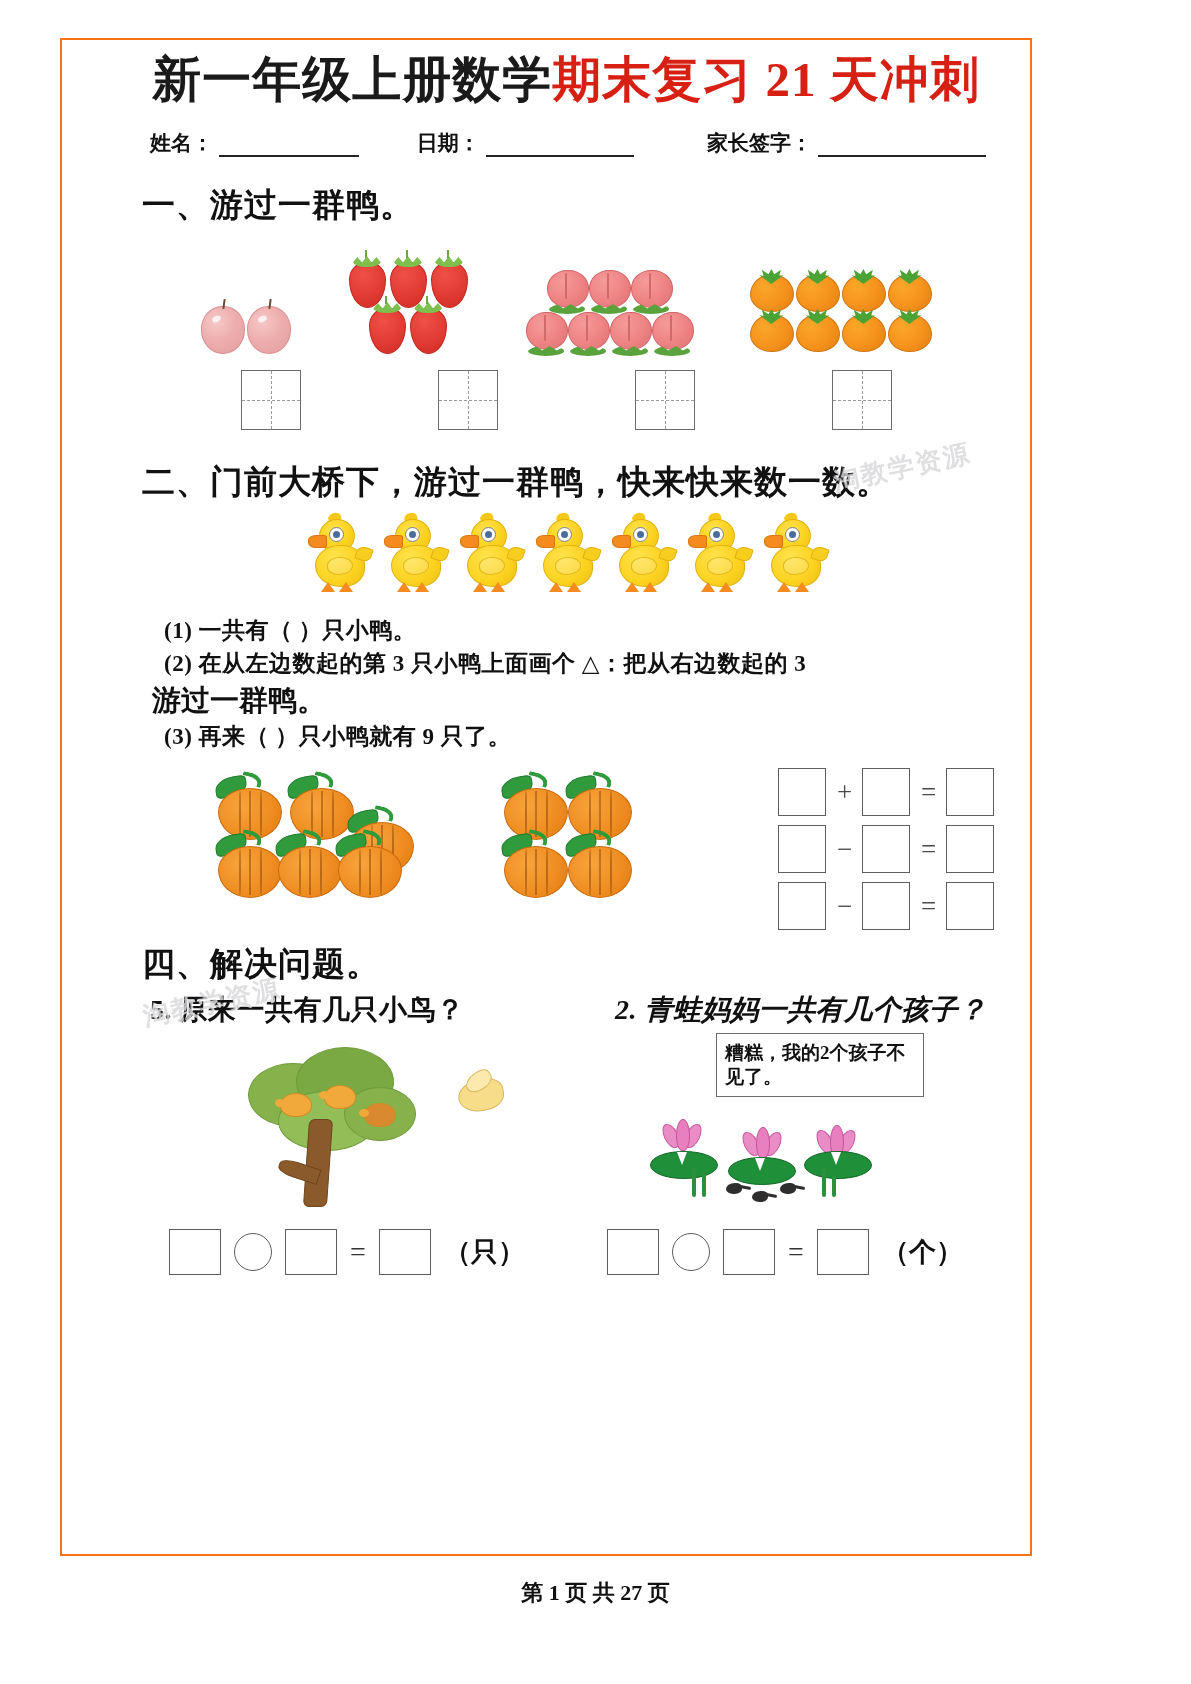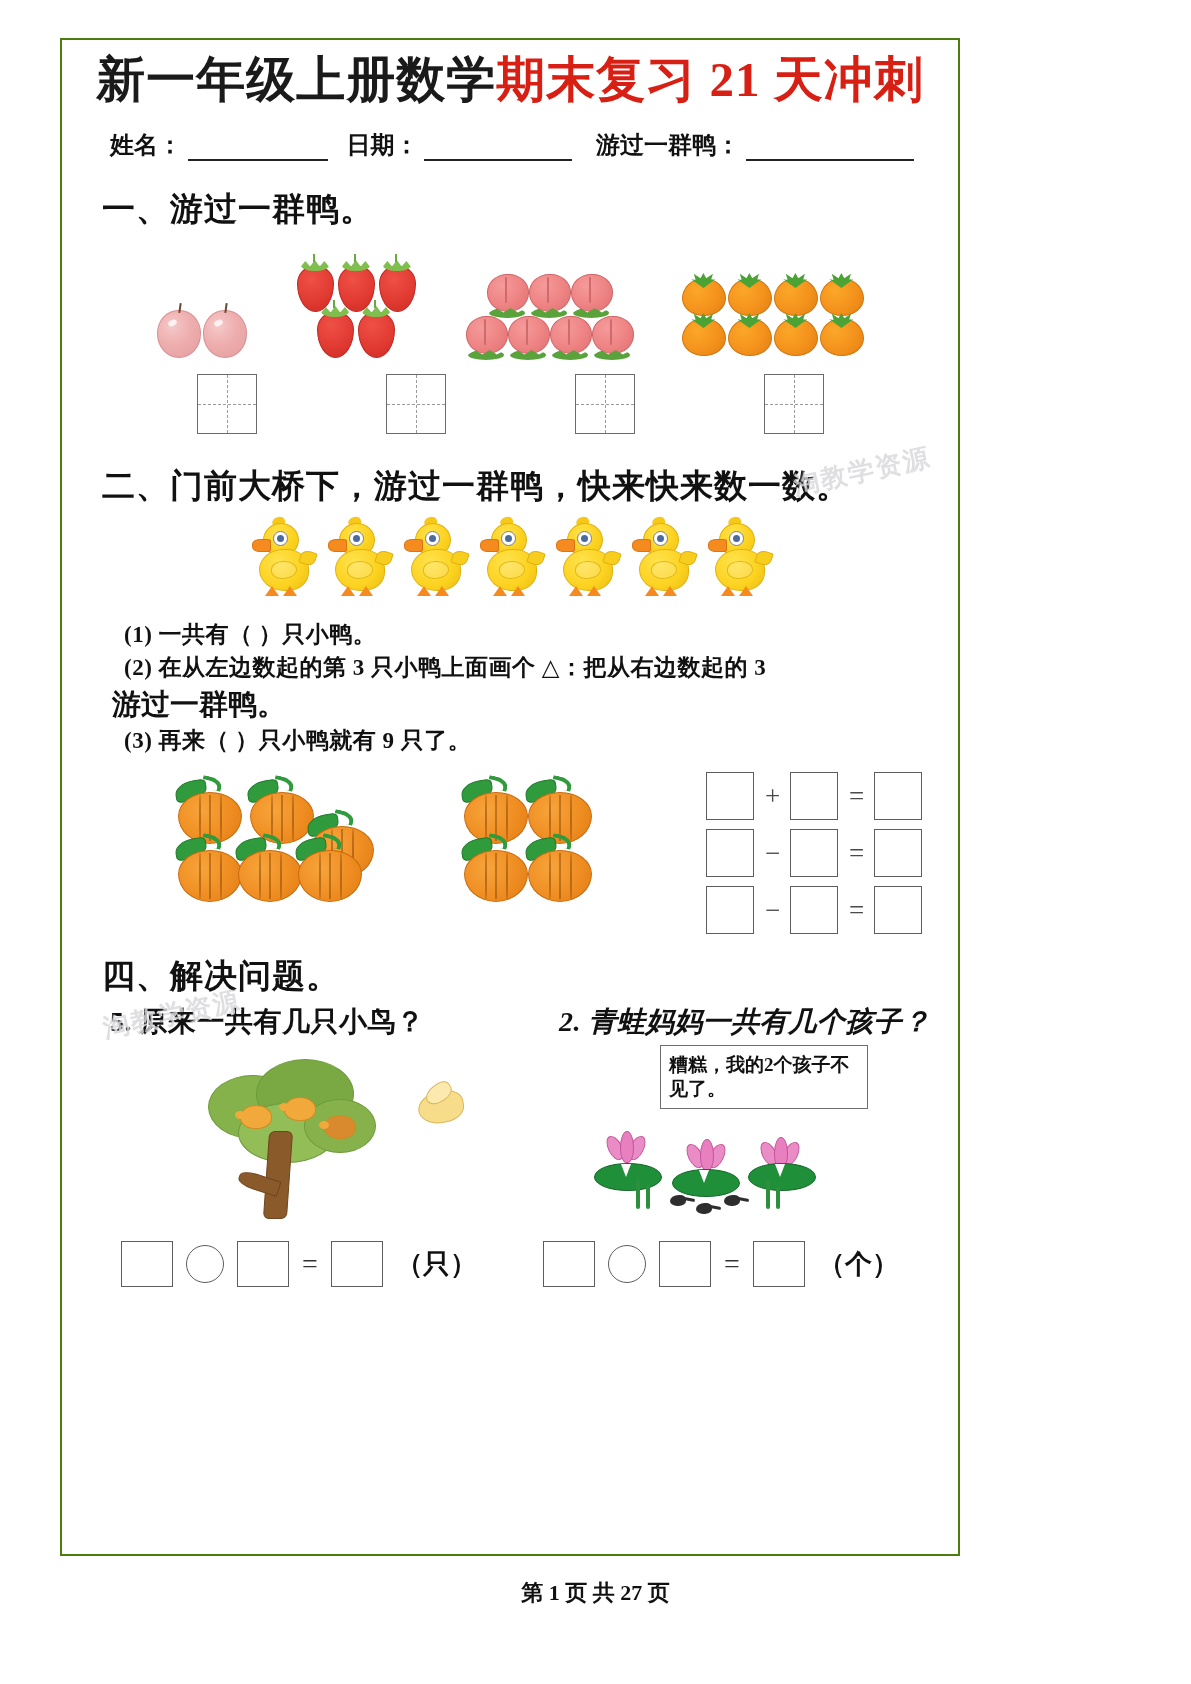--- a/index.html
+++ b/index.html
@@ -2,22 +2,22 @@
 <html><head>
 <meta charset="utf-8">
 <style>
   html,body{margin:0;padding:0;background:#ffffff;}
   body{
     width:1191px;height:1684px;
     font-family:"Liberation Serif","DejaVu Serif",serif;
     color:#111;position:relative;overflow:hidden;
   }
   .page{
-    position:absolute;left:60px;top:38px;width:900px;height:1518px;
-    border:2px solid #4d7c0f;background:#fff;box-sizing:border-box;
+    position:absolute;left:60px;top:38px;width:972px;height:1518px;
+    border:2px solid #f97316;background:#fff;box-sizing:border-box;padding-left:40px;
   }
   .inner{padding:14px 26px 0 26px;}
 
   
   .title-line{
     text-align:center;font-size:49px;line-height:1.08;font-weight:bold;
     letter-spacing:1px;white-space:nowrap;
   }
   .title-black{color:#1a1a1a;}
   .title-red{color:#d81f14;}
@@ -25,21 +25,21 @@
     text-align:center;font-size:38px;font-weight:bold;color:#1a1a1a;
     margin-top:6px;letter-spacing:2px;
   }
 
   
   .meta-row{
     display:flex;align-items:flex-end;margin-top:22px;padding:0 18px 0 22px;
     font-size:24px;font-weight:bold;
   }
   .meta-item{display:flex;align-items:flex-end;white-space:nowrap;}
-  .meta-label{font-size:24px;font-weight:bold;}
+  .meta-label{font-size:21px;font-weight:bold;}
   .meta-blank{
     display:inline-block;border-bottom:2px solid #222;height:24px;
     margin-left:6px;
   }
   .mb-name{width:140px;}
   .mb-date{width:148px;}
   .mb-sign{width:168px;}
   .meta-gap1{width:88px;}
   .meta-gap2{width:112px;}
 
@@ -243,21 +243,21 @@
         <span class="meta-label">姓名：</span>
         <span class="meta-blank mb-name"></span>
       </div>
       <div class="meta-gap1"></div>
       <div class="meta-item">
         <span class="meta-label">日期：</span>
         <span class="meta-blank mb-date"></span>
       </div>
       <div class="meta-gap2"></div>
       <div class="meta-item">
-        <span class="meta-label">游过一群鸭：</span>
+        <span class="meta-label">家长签字：</span>
         <span class="meta-blank mb-sign"></span>
       </div>
     </div>
 
     <div class="sec-head" style="margin-top:26px;">一、游过一群鸭。</div>
 
     <div class="fruit-row">
       <div class="fruit-cell">
         <div class="frow">
           <div class="apple"></div>
@@ -544,21 +544,21 @@
         <div class="eq">
           <div class="ebox"></div>
           <span class="eop">−</span>
           <div class="ebox"></div>
           <span class="eop">=</span>
           <div class="ebox"></div>
         </div>
       </div>
     </div>
 
-    <div class="sec-head" style="margin-top:10px;">四、解决问题。</div>
+    <div class="sec-head" style="margin-top:2px;">四、解决问题。</div>
 
     <div class="ex4-row">
 
       <div class="ex4-col">
         <div class="ex4-q" style="position:relative;">
           <span class="wm" style="left:-8px;top:-6px;">淘教学资源</span>
           <span>5. 原来一共有几只小鸟？</span>
         </div>
         <div class="pic-a">
           <div class="canopy c1"></div>

